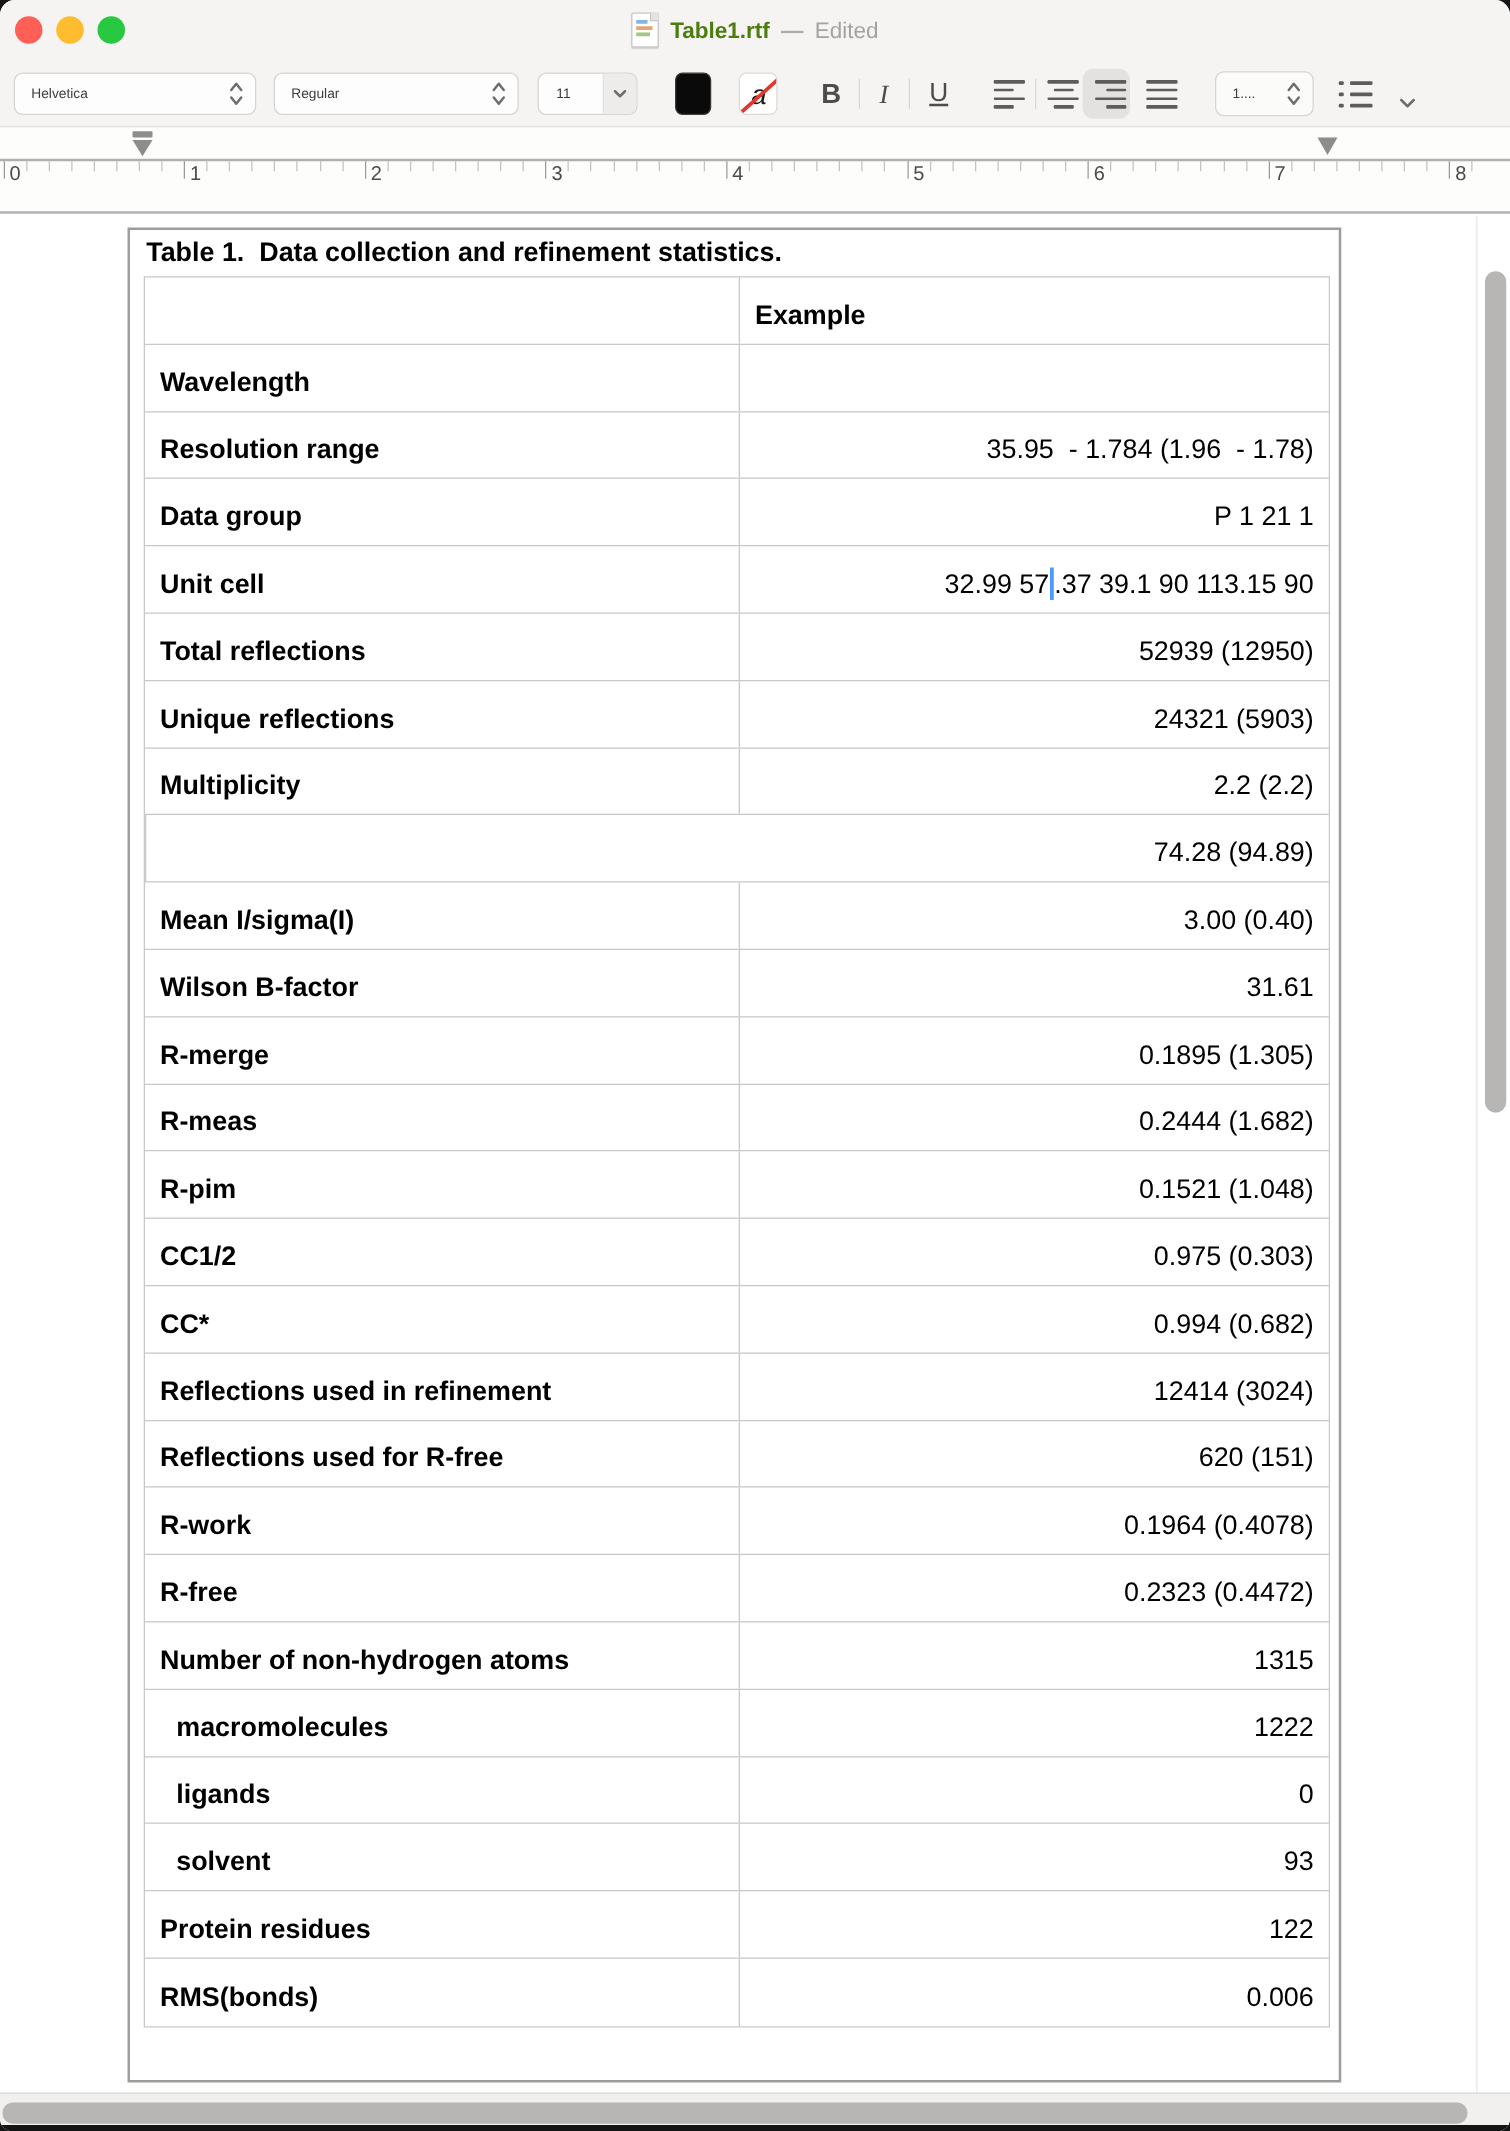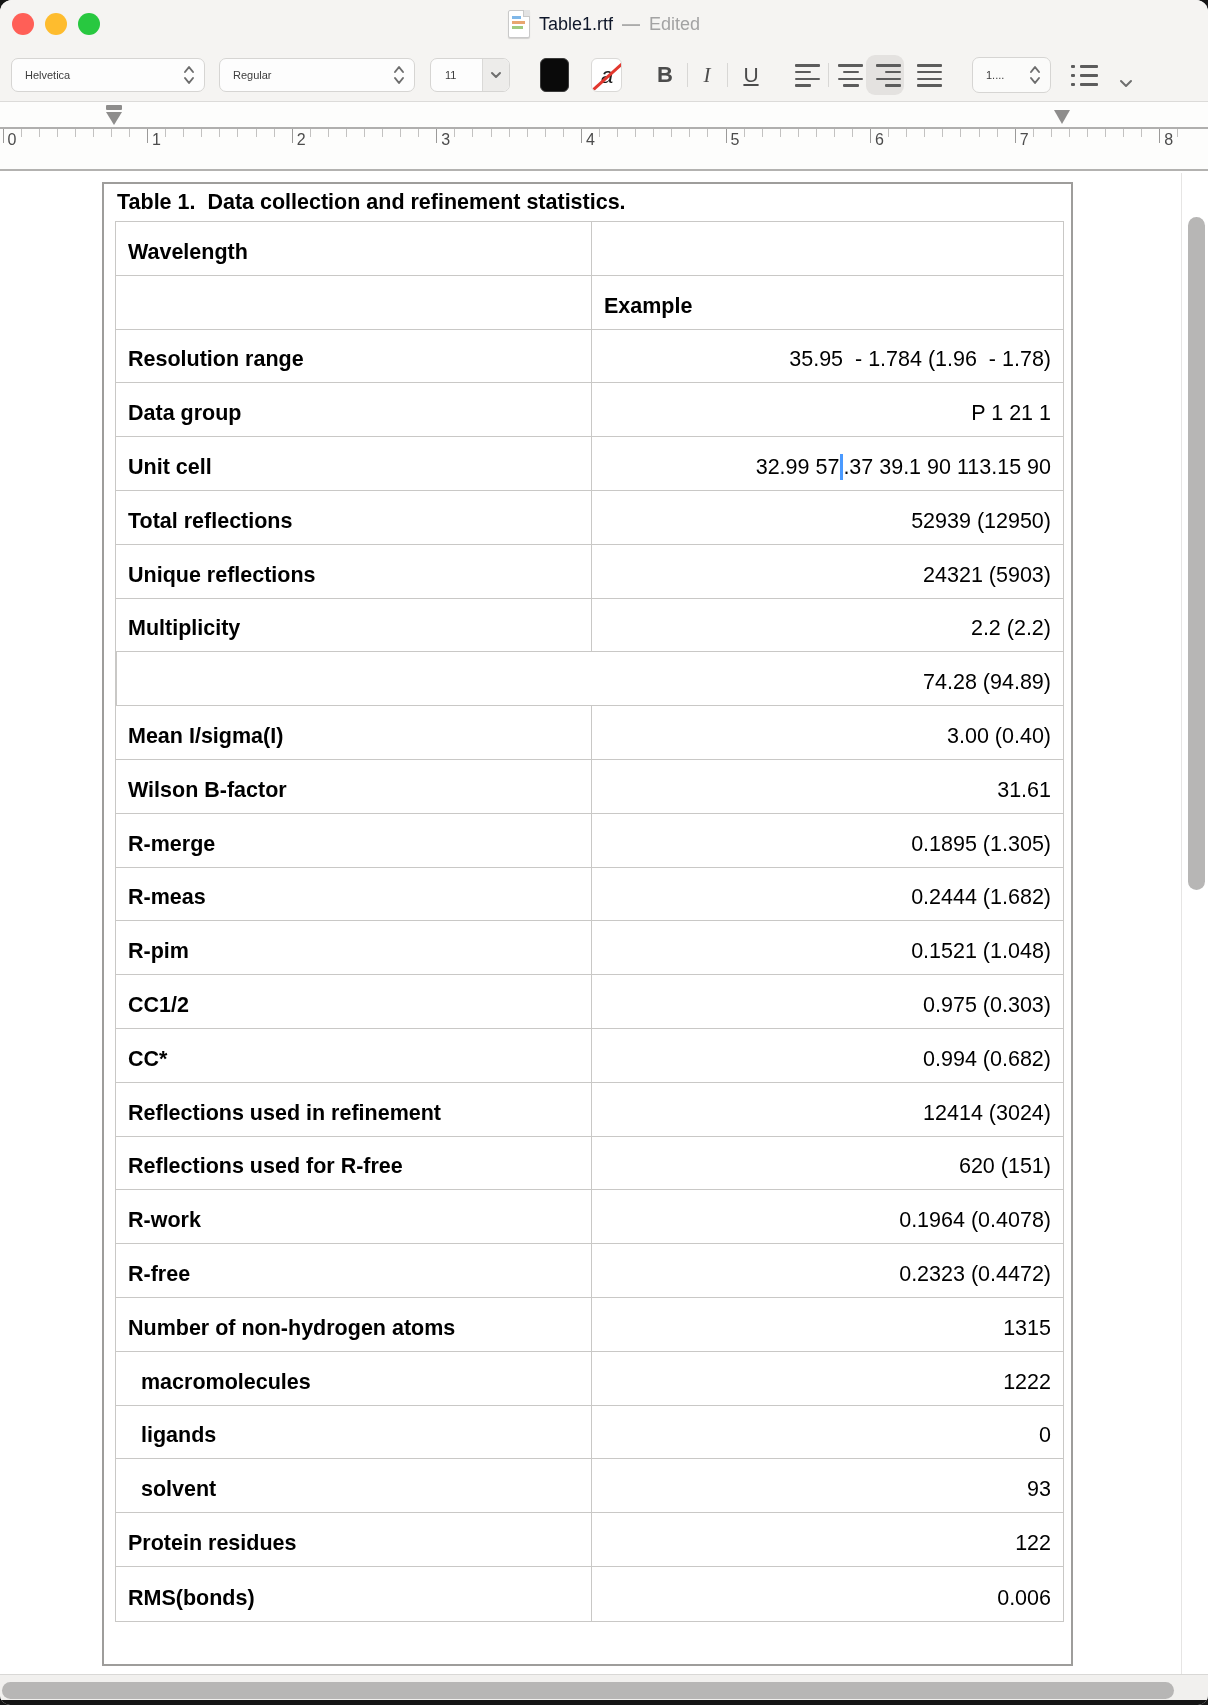--- a/index.html
+++ b/index.html
@@ -14,21 +14,21 @@
   .traffic{position:absolute;top:13px;width:22px;height:22px;border-radius:50%;}
   .t-red{left:12px;background:#ff5f57;}
   .t-yellow{left:45px;background:#febc2e;}
   .t-green{left:78px;background:#28c840;}
   .title-group{position:absolute;left:0;top:0;width:100%;height:48px;display:flex;align-items:center;justify-content:center;gap:9px;}
   .doc-icon{width:22px;height:28px;position:relative;background:#fff;border:1px solid #c9c9c9;border-radius:2px;box-shadow:0 1px 1px rgba(0,0,0,.15);}
   .doc-icon .fold{position:absolute;right:-1px;top:-1px;width:7px;height:7px;background:#e3e3e3;border-left:1px solid #c9c9c9;border-bottom:1px solid #c9c9c9;}
   .doc-icon .l1{position:absolute;left:3px;top:5px;width:9px;height:3px;background:#7fb7e8;}
   .doc-icon .l2{position:absolute;left:3px;top:10px;width:13px;height:3px;background:#e8a66f;}
   .doc-icon .l3{position:absolute;left:3px;top:15px;width:11px;height:3px;background:#9fca7f;}
-  .doc-title{font-size:18px;font-weight:normal;color:#0f172a;}
+  .doc-title{font-size:18px;font-weight:bold;color:#4d7c0f;}
   .doc-dash{font-size:18px;color:#ababab;font-weight:bold;}
   .doc-status{font-size:18px;color:#a3a3a3;}
   
   .toolbar{position:absolute;left:0;top:48px;width:1208px;height:54px;background:#f5f4f2;border-bottom:1px solid #dcdbd9;}
   .ctl{position:absolute;top:10px;height:34px;background:#fdfdfd;border:1px solid #d6d5d3;border-radius:7px;display:flex;align-items:center;color:#3d3d3d;font-size:11px;}
   .sel-text{flex:1;padding-left:13px;text-align:left;}
   .chev2{margin-right:9px;}
   .well-black{position:absolute;top:10px;left:540px;width:29px;height:34px;background:#0a0a0a;border-radius:6px;border:1px solid #3a3a3a;}
   .well-a{position:absolute;top:10px;left:591px;width:31px;height:34px;background:#fff;border:1px solid #dad9d7;border-radius:6px;overflow:hidden;}
   .well-a .glyph{position:absolute;left:9px;top:4px;font-size:22px;font-style:italic;color:#1c1c1c;}
@@ -263,26 +263,26 @@
     <div class="marker-bar"></div>
     <div class="marker-tri-left"></div>
     <div class="marker-tri-right"></div>
   </div>
 
   <div class="content">
     <div class="page">
       <div class="doc-heading">Table 1.  Data collection and refinement statistics.</div>
       <div class="tbl" id="tbl">
           <div class="row">
+            <div class="cell-l"></div>
+            <div class="cell-v hdr">Example</div>
+          </div>
+          <div class="row">
             <div class="cell-l">Wavelength</div>
             <div class="cell-v"></div>
-          </div>
-          <div class="row">
-            <div class="cell-l"></div>
-            <div class="cell-v hdr">Example</div>
           </div>
           <div class="row">
             <div class="cell-l">Resolution range</div>
             <div class="cell-v">35.95  - 1.784 (1.96  - 1.78)</div>
           </div>
           <div class="row">
             <div class="cell-l">Data group</div>
             <div class="cell-v">P 1 21 1</div>
           </div>
           <div class="row">

